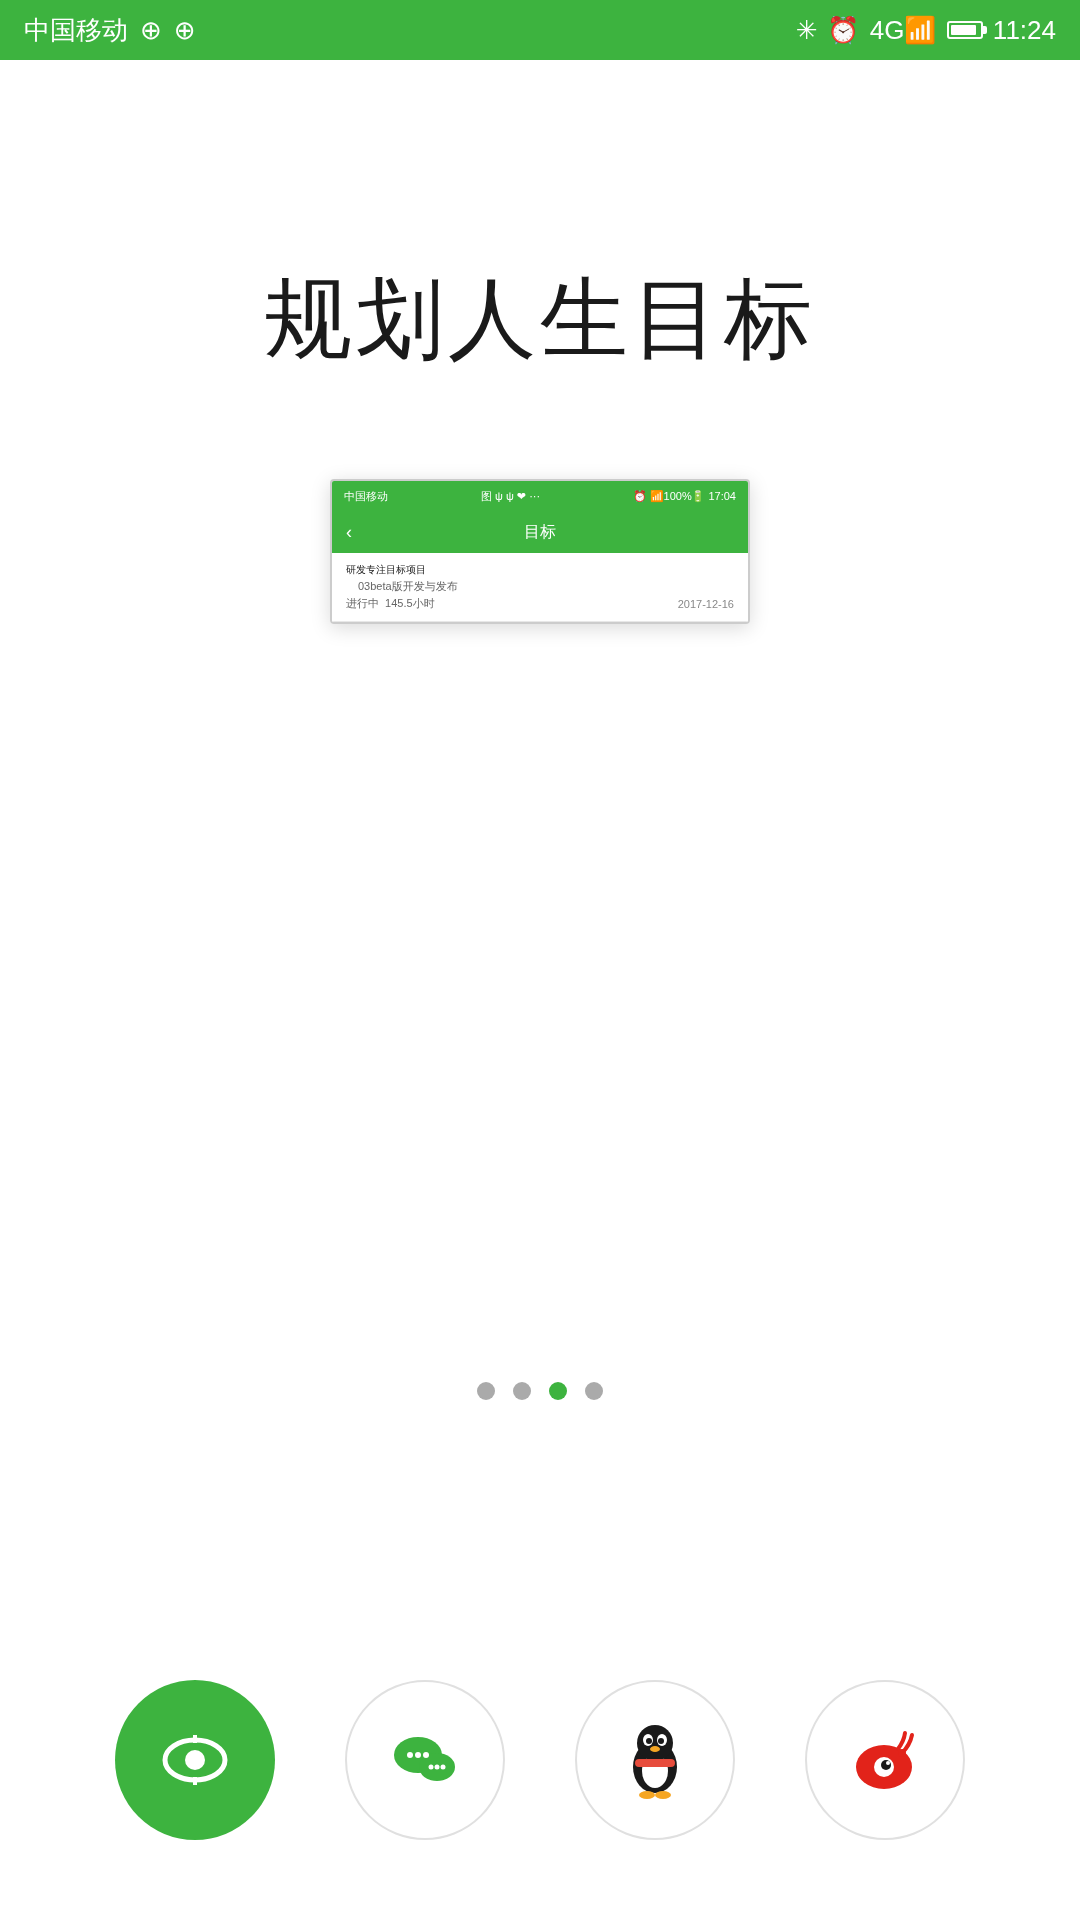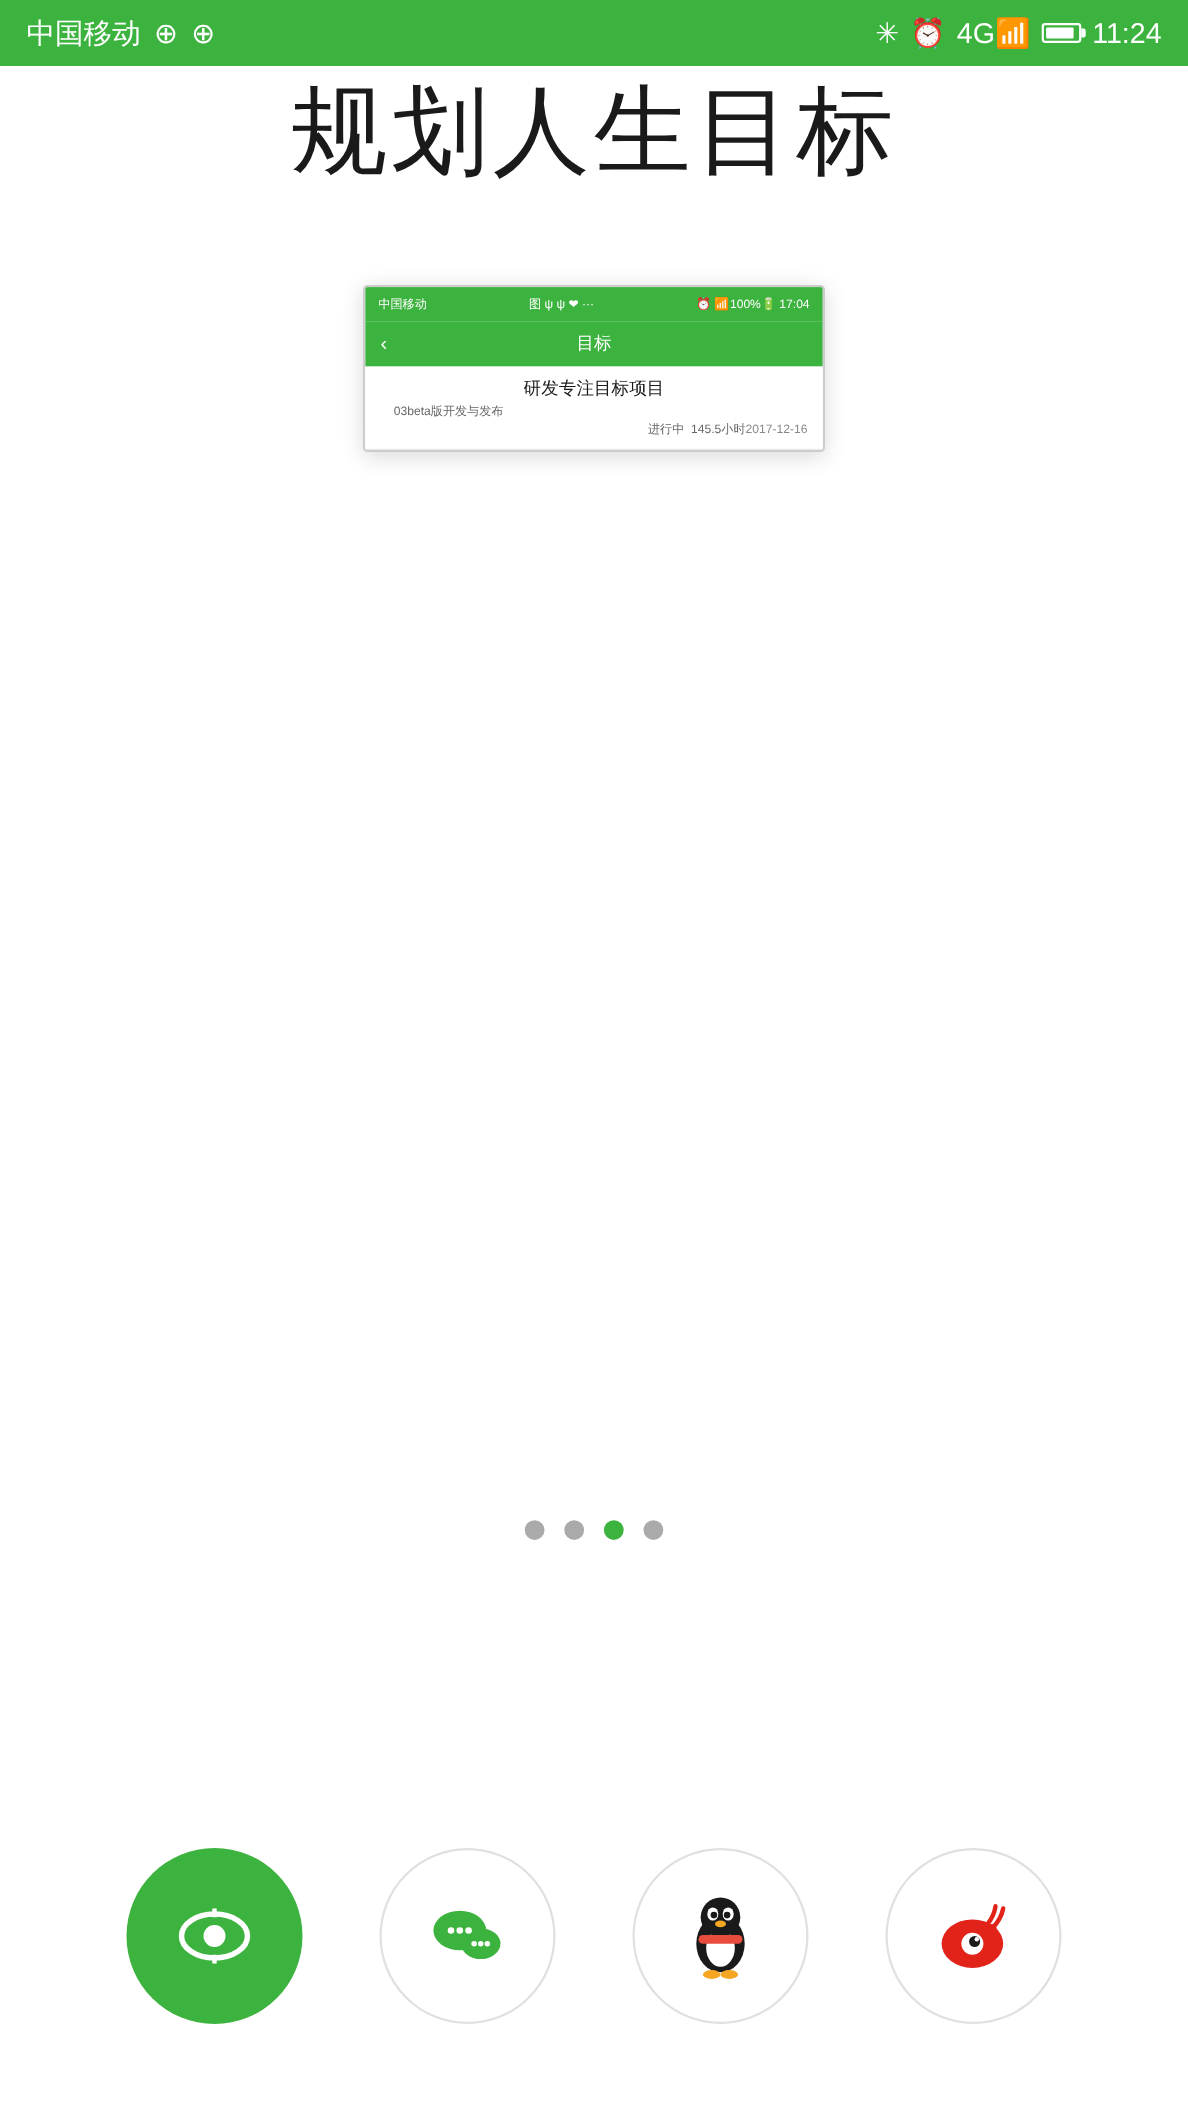--- a/index.html
+++ b/index.html
@@ -69,20 +69,22 @@
       border-radius: 1px;
       width: 90%;
     }
 
     
     .main-content {
       width: 100%;
       display: flex;
       flex-direction: column;
       align-items: center;
+      padding-top: 200px;
+      gap: 20px;
     }
 
     .page-title {
       font-size: 88px;
       font-weight: 400;
       color: #1a1a1a;
       margin-bottom: 80px;
       letter-spacing: 4px;
     }
 
@@ -125,35 +127,34 @@
 
     .mock-list {
       background: white;
     }
 
     .mock-item {
       padding: 10px 14px;
       border-bottom: 1px solid #e8e8e8;
     }
     .mock-item-title {
-      font-size: 16px;
+      font-size: 10px;
       font-weight: 500;
       color: #1a1a1a;
       margin-bottom: 2px;
-      text-align: center;
     }
     .mock-item-sub {
       font-size: 11px;
       color: #666;
       margin-bottom: 2px;
       margin-left: 12px;
     }
     .mock-item-meta {
       display: flex;
-      justify-content: flex-end;
+      justify-content: space-between;
       align-items: center;
       font-size: 11px;
       color: #888;
     }
     .mock-status-tag {
       color: #666;
     }
 
     
     .pagination-dots {

